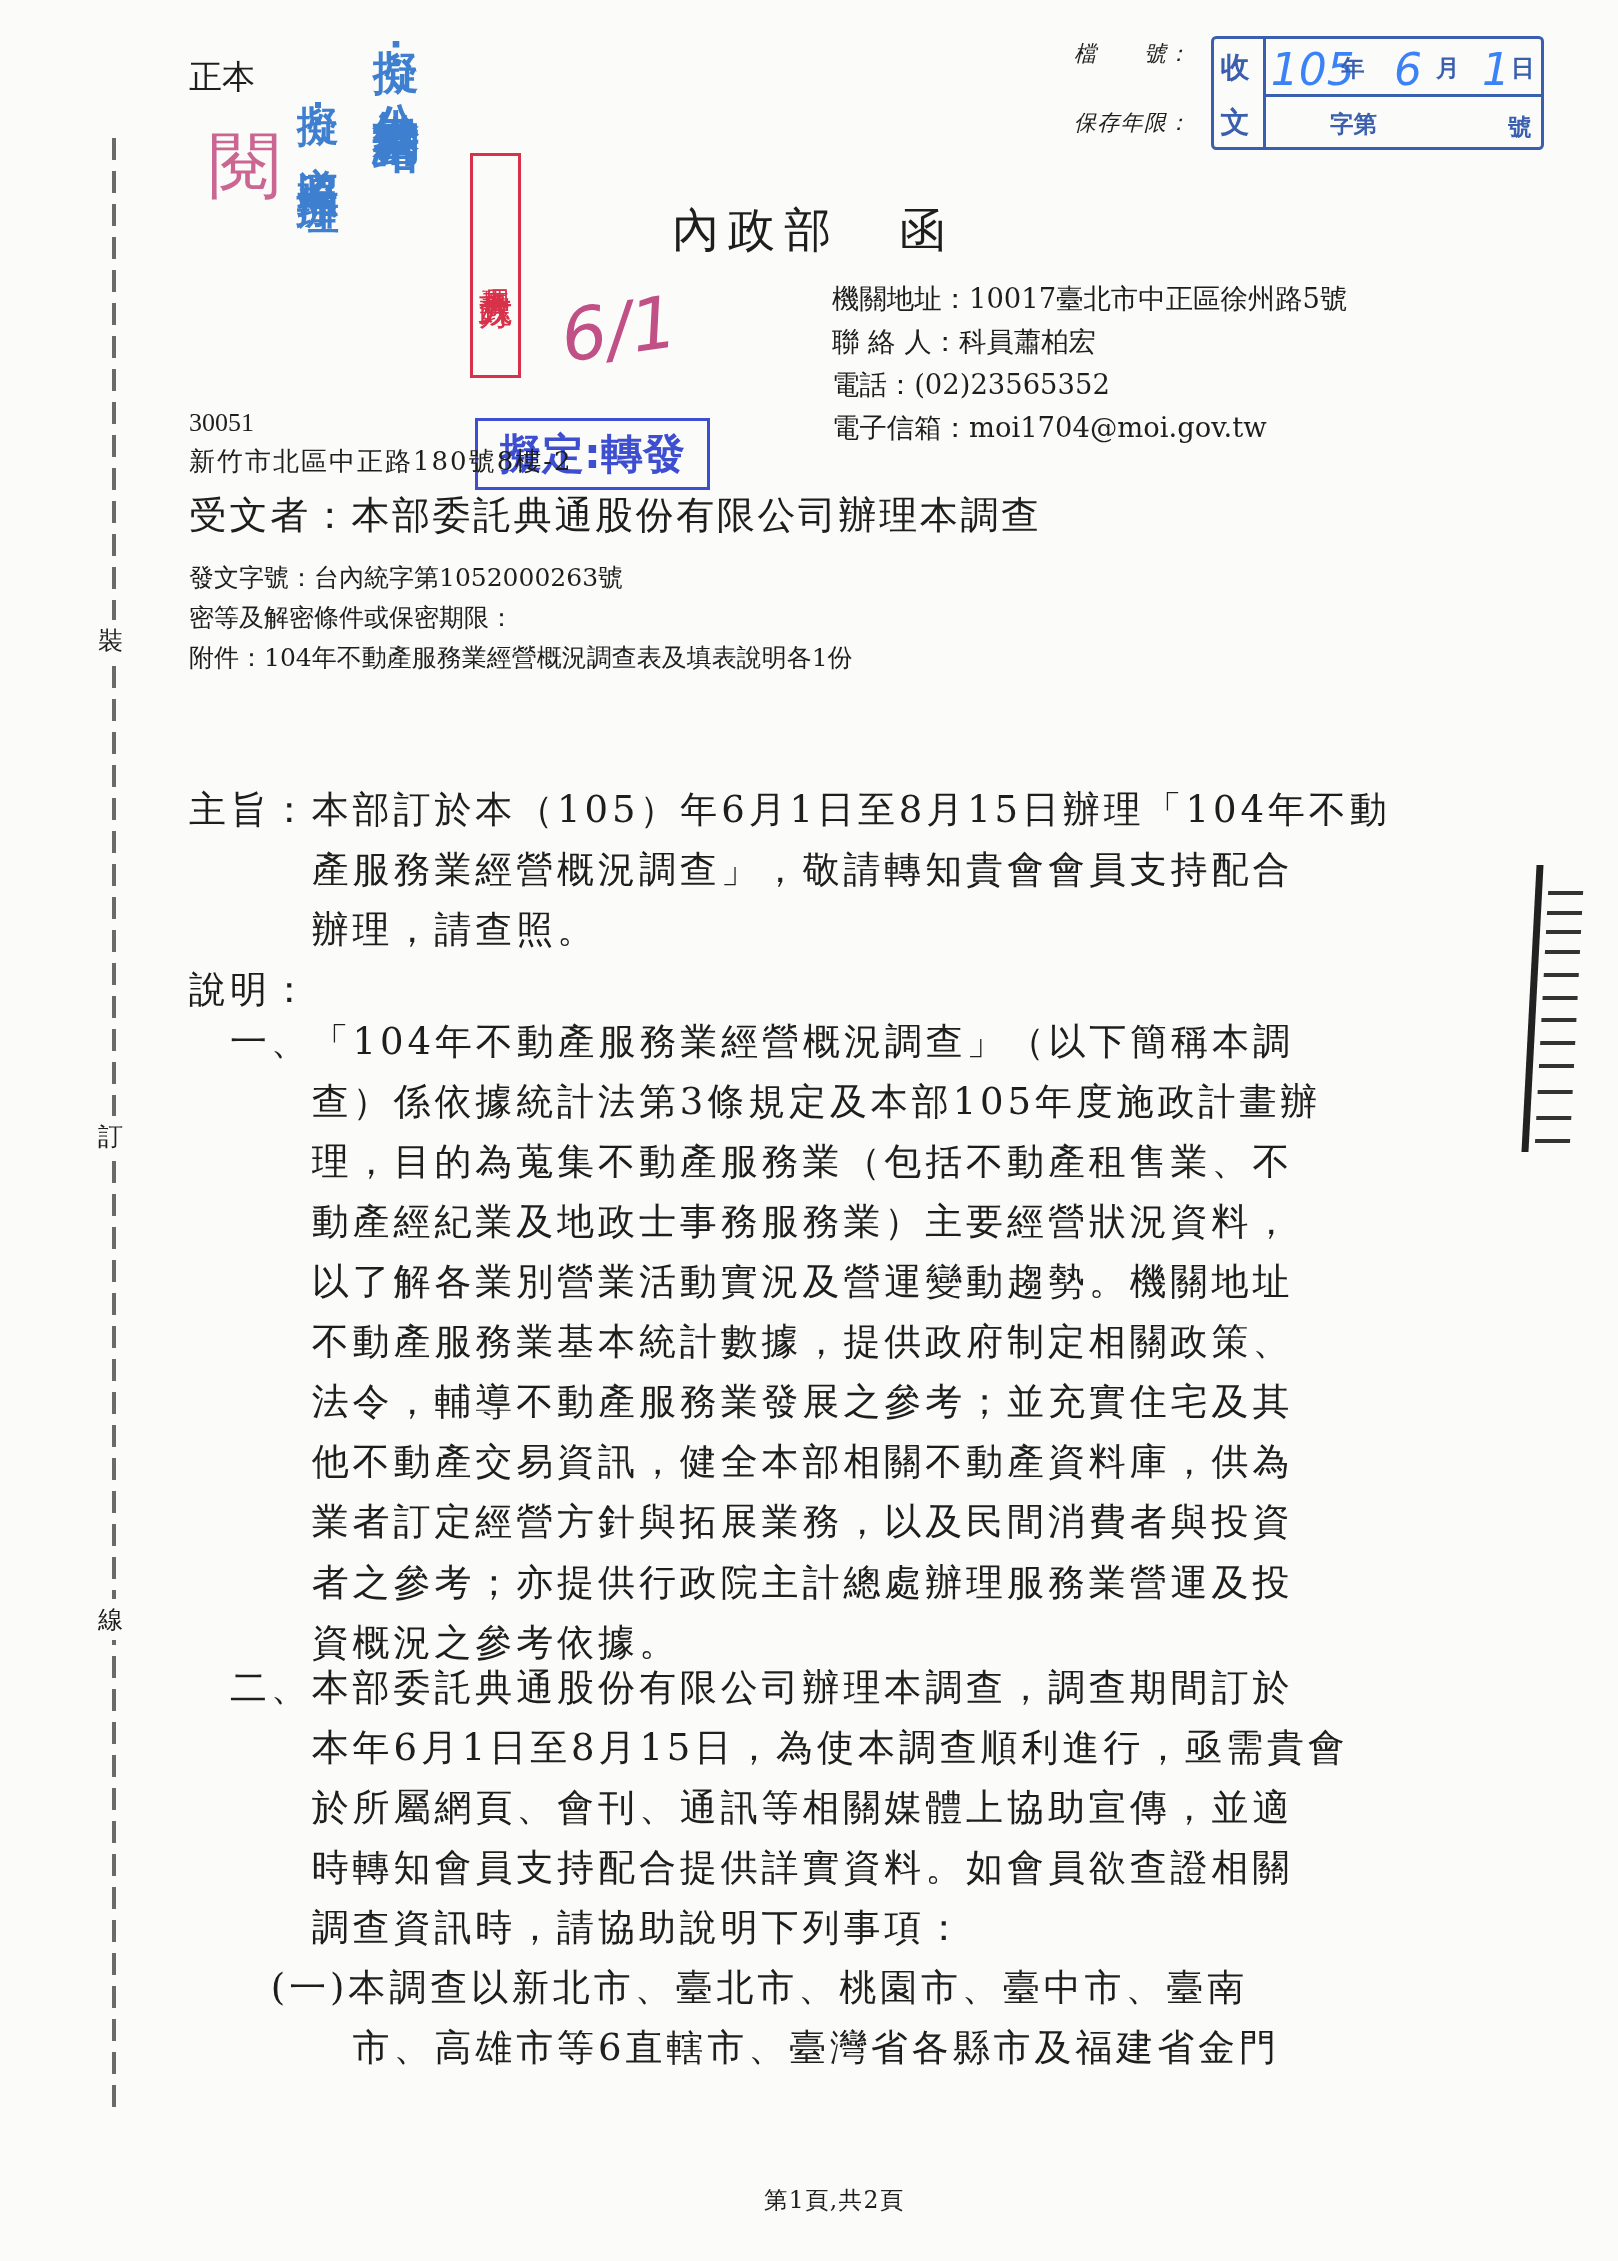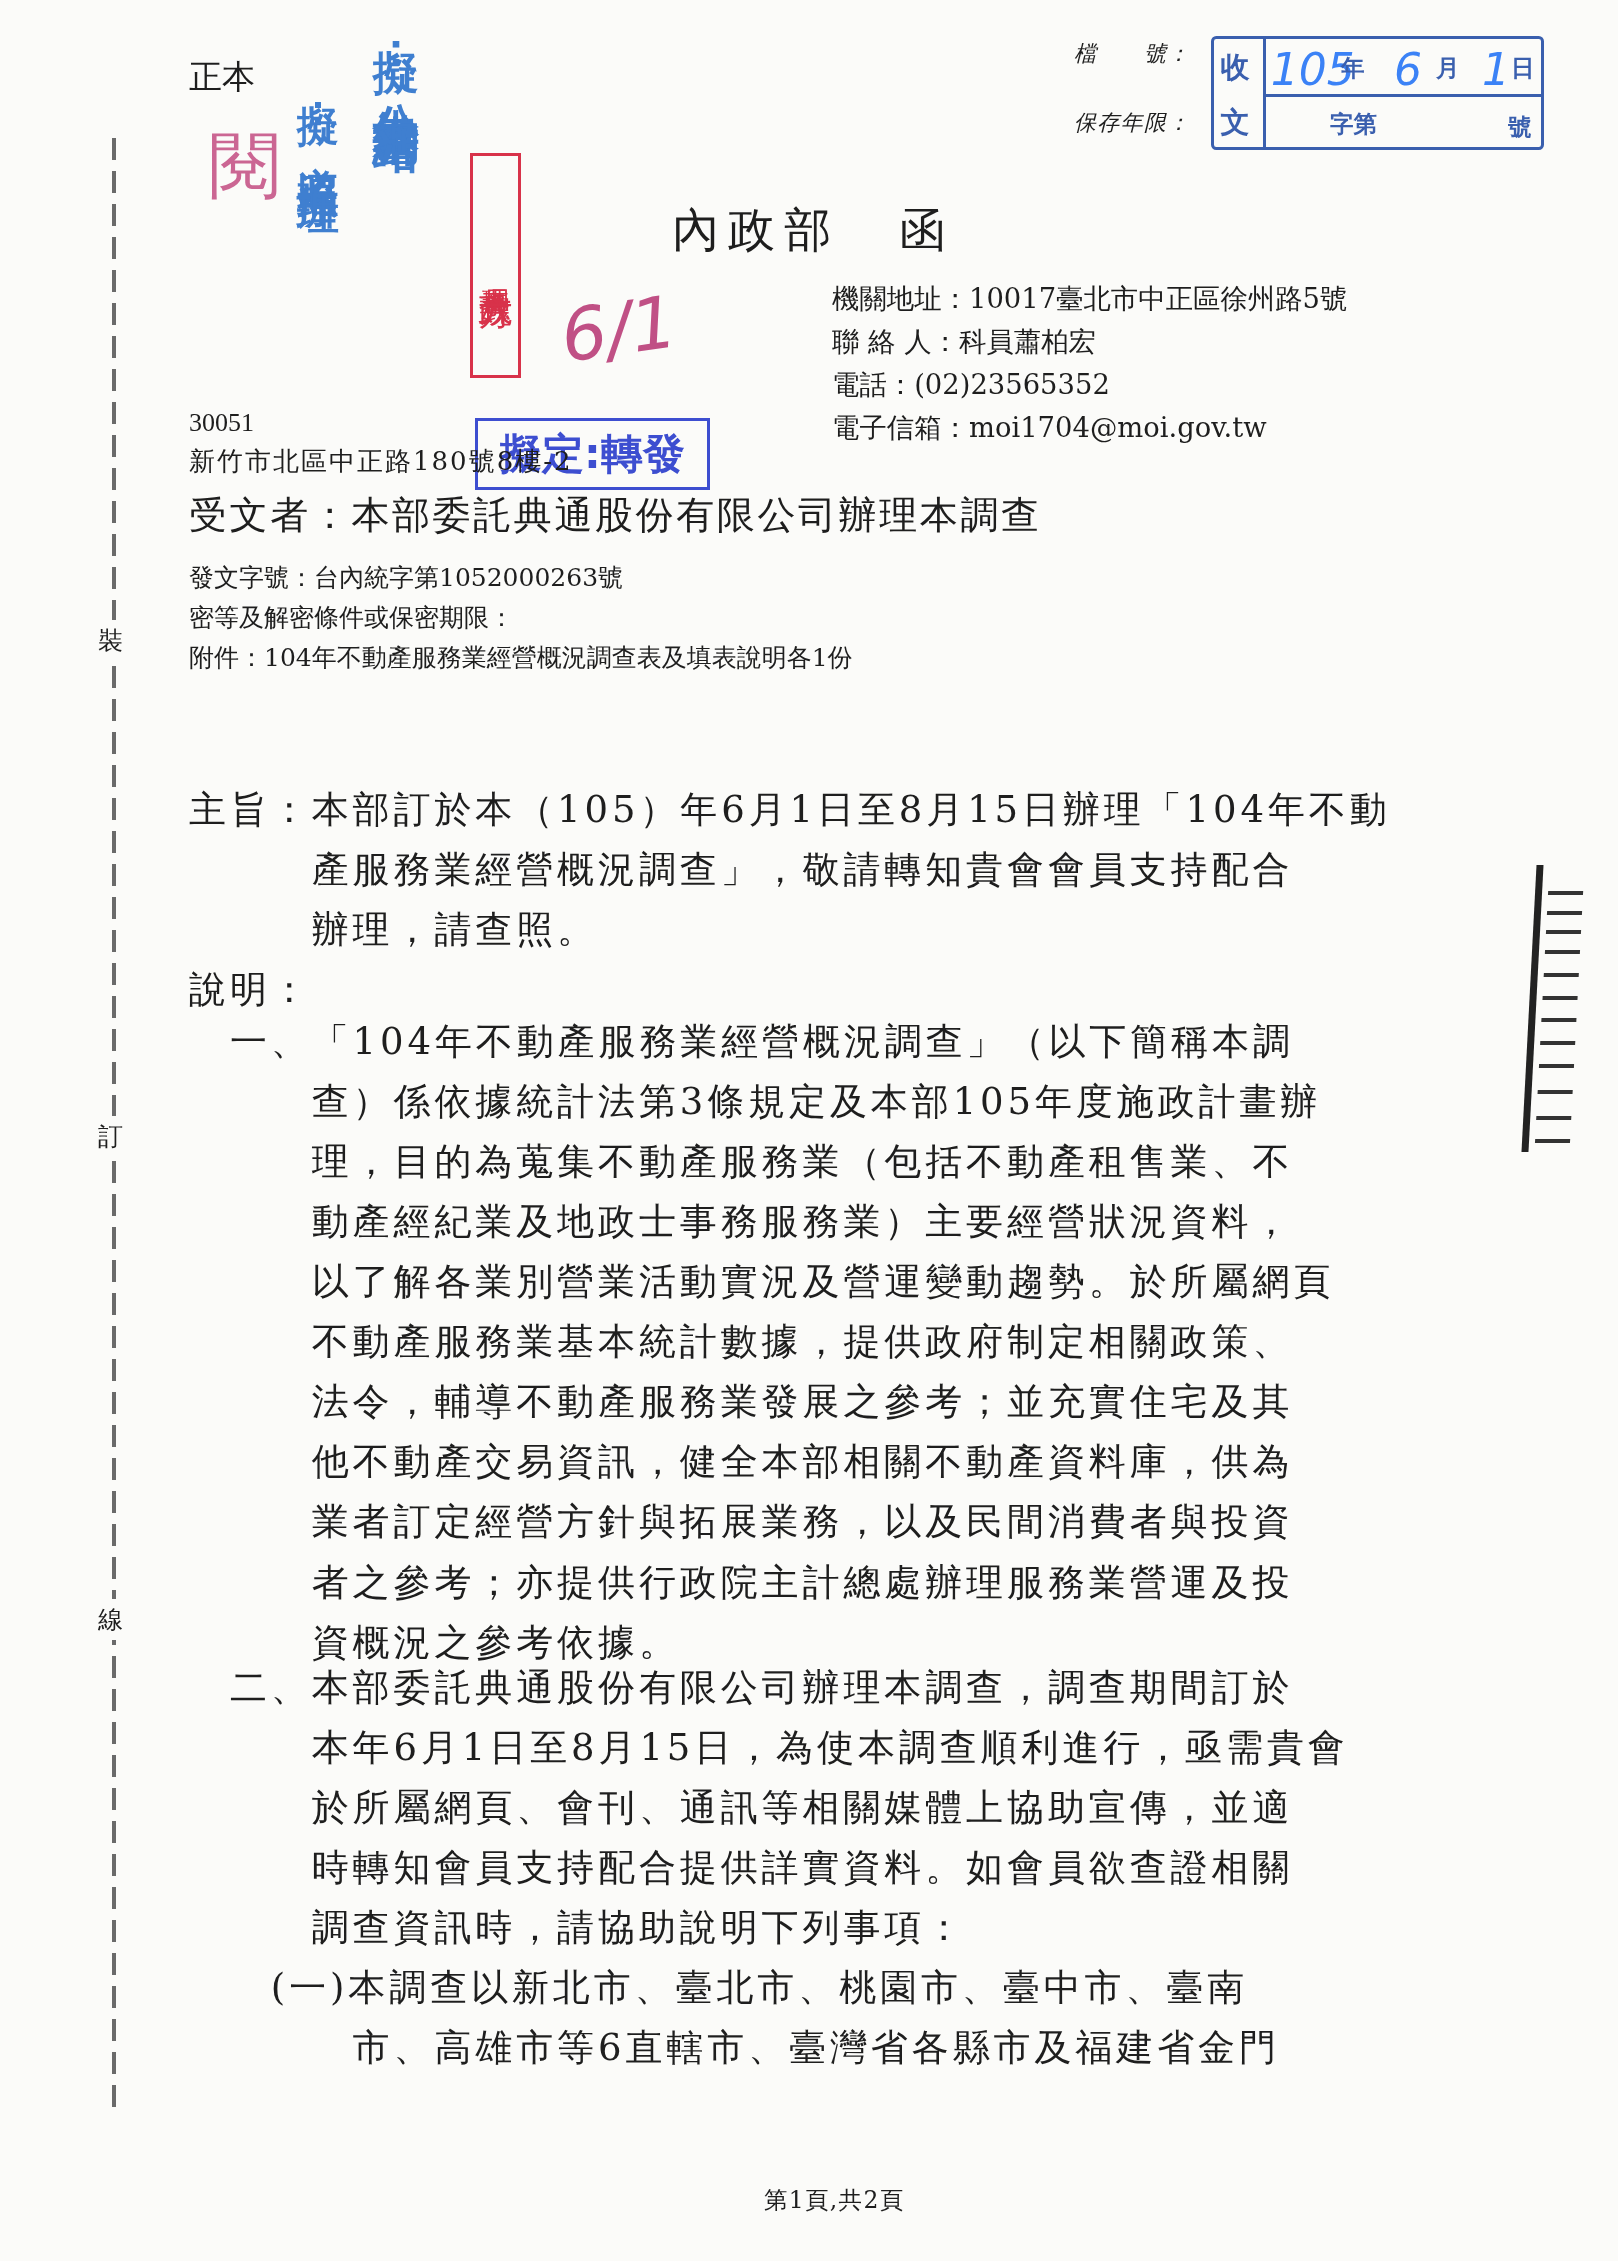--- a/index.html
+++ b/index.html
@@ -137,21 +137,21 @@
   <div class="para" style="top:60px">　　　產服務業經營概況調查」，敬請轉知貴會會員支持配合</div>
   <div class="para" style="top:120px">　　　辦理，請查照。</div>
   <div class="para" style="top:180px">說明：</div>
 </div>
 
 <div class="abs body-text" style="top:1012px">
   <div class="para" style="top:0">　一、「104年不動產服務業經營概況調查」（以下簡稱本調</div>
   <div class="para" style="top:60px">　　　查）係依據統計法第3條規定及本部105年度施政計畫辦</div>
   <div class="para" style="top:120px">　　　理，目的為蒐集不動產服務業（包括不動產租售業、不</div>
   <div class="para" style="top:180px">　　　動產經紀業及地政士事務服務業）主要經營狀況資料，</div>
-  <div class="para" style="top:240px">　　　以了解各業別營業活動實況及營運變動趨勢。於所屬網頁</div>
+  <div class="para" style="top:240px">　　　以了解各業別營業活動實況及營運變動趨勢。機關地址</div>
   <div class="para" style="top:300px">　　　不動產服務業基本統計數據，提供政府制定相關政策、</div>
   <div class="para" style="top:360px">　　　法令，輔導不動產服務業發展之參考；並充實住宅及其</div>
   <div class="para" style="top:420px">　　　他不動產交易資訊，健全本部相關不動產資料庫，供為</div>
   <div class="para" style="top:480px">　　　業者訂定經營方針與拓展業務，以及民間消費者與投資</div>
   <div class="para" style="top:541px">　　　者之參考；亦提供行政院主計總處辦理服務業營運及投</div>
   <div class="para" style="top:601px">　　　資概況之參考依據。</div>
 </div>
 
 <div class="abs body-text" style="top:1658px">
   <div class="para" style="top:0">　二、本部委託典通股份有限公司辦理本調查，調查期間訂於</div>

